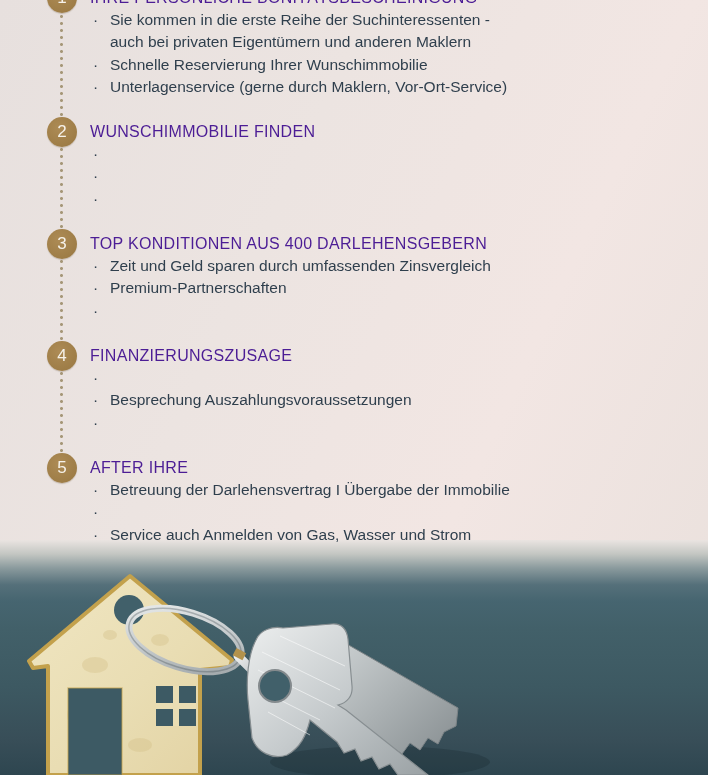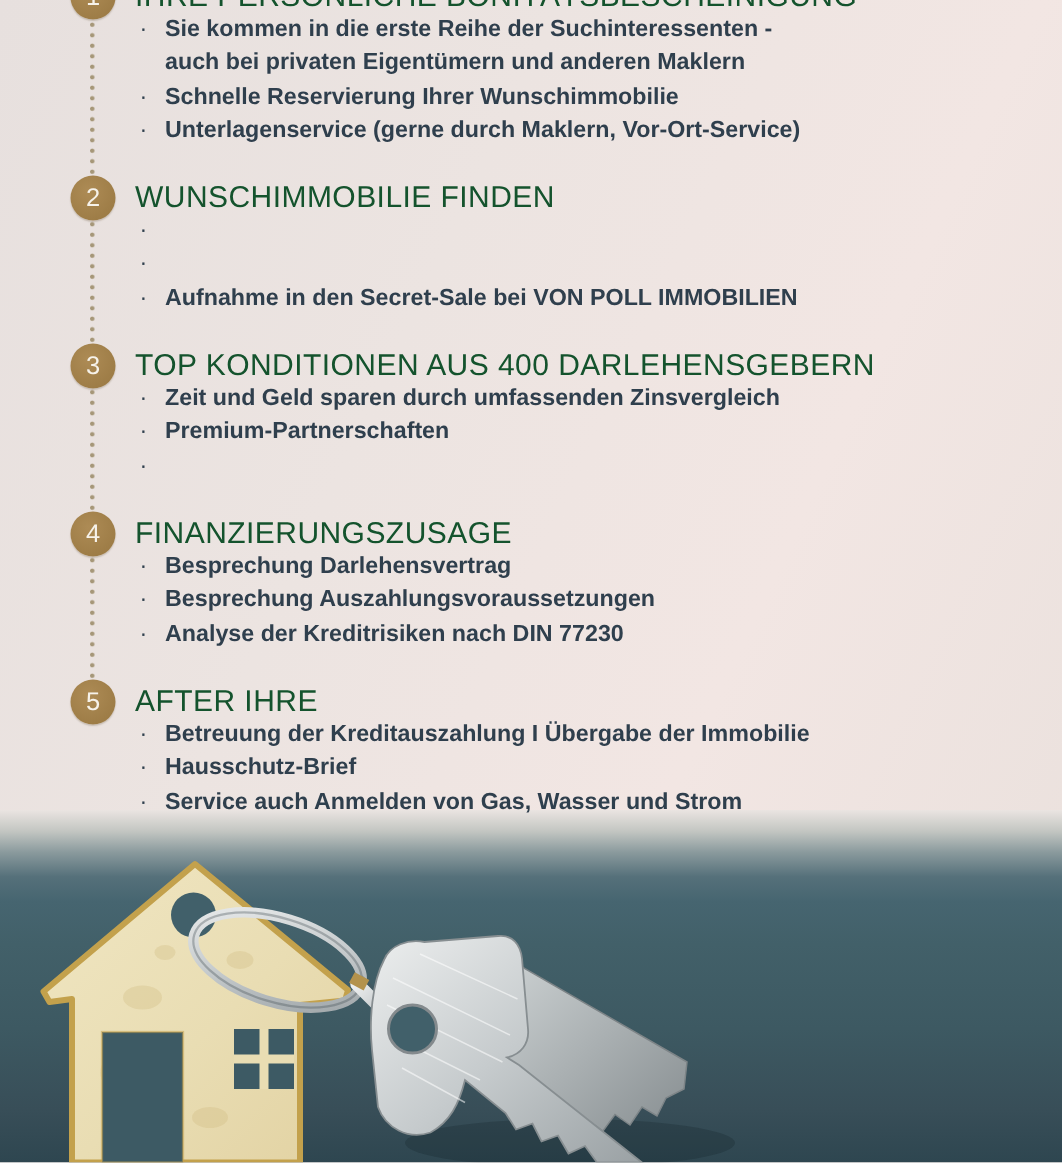--- a/index.html
+++ b/index.html
@@ -23,27 +23,27 @@
   .s1{ top:-17px; } .s2{ top:117px; } .s3{ top:229px; } .s4{ top:341px; } .s5{ top:453px; }
 
   .sec-head { position:relative; height:30px; display:flex; align-items:center; padding-left:90px; }
   .num-circle {
     position:absolute; left:47px; top:0; width:30px; height:30px; border-radius:50%;
     background:radial-gradient(circle at 40% 35%, #ad8b55, #9d7c46 75%);
     color:#f6f2ea; font-size:17px; line-height:30px; text-align:center;
     box-shadow:0 1px 1px rgba(90,70,40,.25);
   }
   .sec-title {
-    font-size:20px; font-weight:400; letter-spacing:.3px; color:#14532d;
+    font-size:16px; font-weight:400; letter-spacing:.3px; color:#4c1d95;
     text-transform:none; white-space:nowrap;
   }
   ul.bullets { list-style:none; margin:-4px 0 0 85px; }
   ul.bullets li { display:flex; align-items:flex-start; font-size:15.5px; line-height:22.4px; }
   ul.bullets .dot { width:25px; padding-left:8px; flex:none; }
-  ul.bullets .txt { white-space:pre-line;font-weight:bold; }
+  ul.bullets .txt { white-space:pre-line; }
 
   
   .photo {
     position:absolute; left:0; top:540px; width:708px; height:235px; z-index:1;
     background:linear-gradient(180deg,
       #eae4e1 0%, #c3c6c2 6%, #8a9a9d 12%, #55707a 19%, #466570 26%,
       #426069 38%, #3d5962 62%, #384e58 85%, #2e4650 100%);
   }
   .photo svg { display:block; }
 </style>
@@ -82,21 +82,20 @@
     </div>
     <ul class="bullets">
       <li>
           <span class="dot">·</span>
         </li>
       <li>
           <span class="dot">·</span>
         </li>
       <li>
           <span class="dot">·</span>
-          <span class="txt">Aufnahme in den Secret-Sale bei VON POLL IMMOBILIEN</span>
         </li>
     </ul>
   </div>
 
   <div class="section s3">
     <div class="sec-head">
       <div class="num-circle">3</div>
       <div class="sec-title">TOP KONDITIONEN AUS 400 DARLEHENSGEBERN</div>
     </div>
     <ul class="bullets">
@@ -115,46 +114,43 @@
   </div>
 
   <div class="section s4">
     <div class="sec-head">
       <div class="num-circle">4</div>
       <div class="sec-title">FINANZIERUNGSZUSAGE</div>
     </div>
     <ul class="bullets">
       <li>
           <span class="dot">·</span>
-          <span class="txt">Besprechung Darlehensvertrag</span>
         </li>
       <li>
           <span class="dot">·</span>
           <span class="txt">Besprechung Auszahlungsvoraussetzungen</span>
         </li>
       <li>
           <span class="dot">·</span>
-          <span class="txt">Analyse der Kreditrisiken nach DIN 77230</span>
         </li>
     </ul>
   </div>
 
   <div class="section s5">
     <div class="sec-head">
       <div class="num-circle">5</div>
       <div class="sec-title">AFTER IHRE</div>
     </div>
     <ul class="bullets">
       <li>
           <span class="dot">·</span>
-          <span class="txt">Betreuung der Kreditauszahlung I Übergabe der Immobilie</span>
-        </li>
-      <li>
-          <span class="dot">·</span>
-          <span class="txt">Hausschutz-Brief</span>
+          <span class="txt">Betreuung der Darlehensvertrag I Übergabe der Immobilie</span>
+        </li>
+      <li>
+          <span class="dot">·</span>
         </li>
       <li>
           <span class="dot">·</span>
           <span class="txt">Service auch Anmelden von Gas, Wasser und Strom</span>
         </li>
     </ul>
   </div>
 </div>
 
 <div class="photo">

